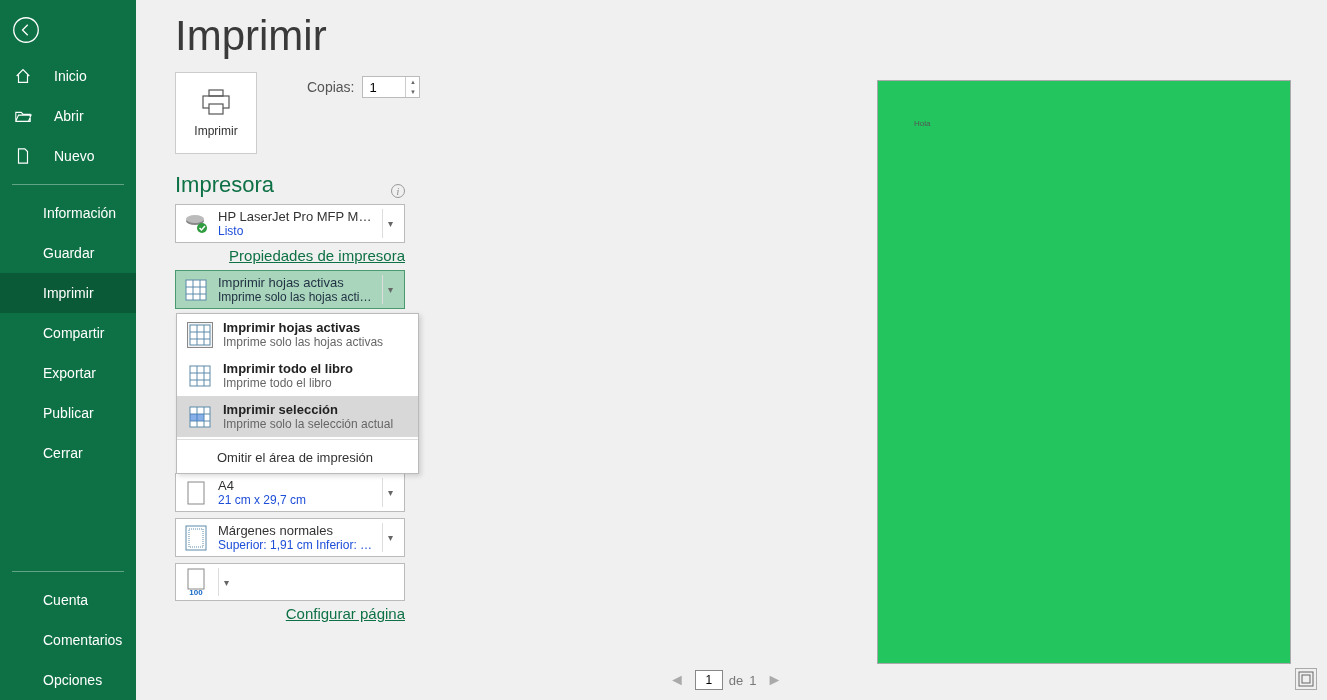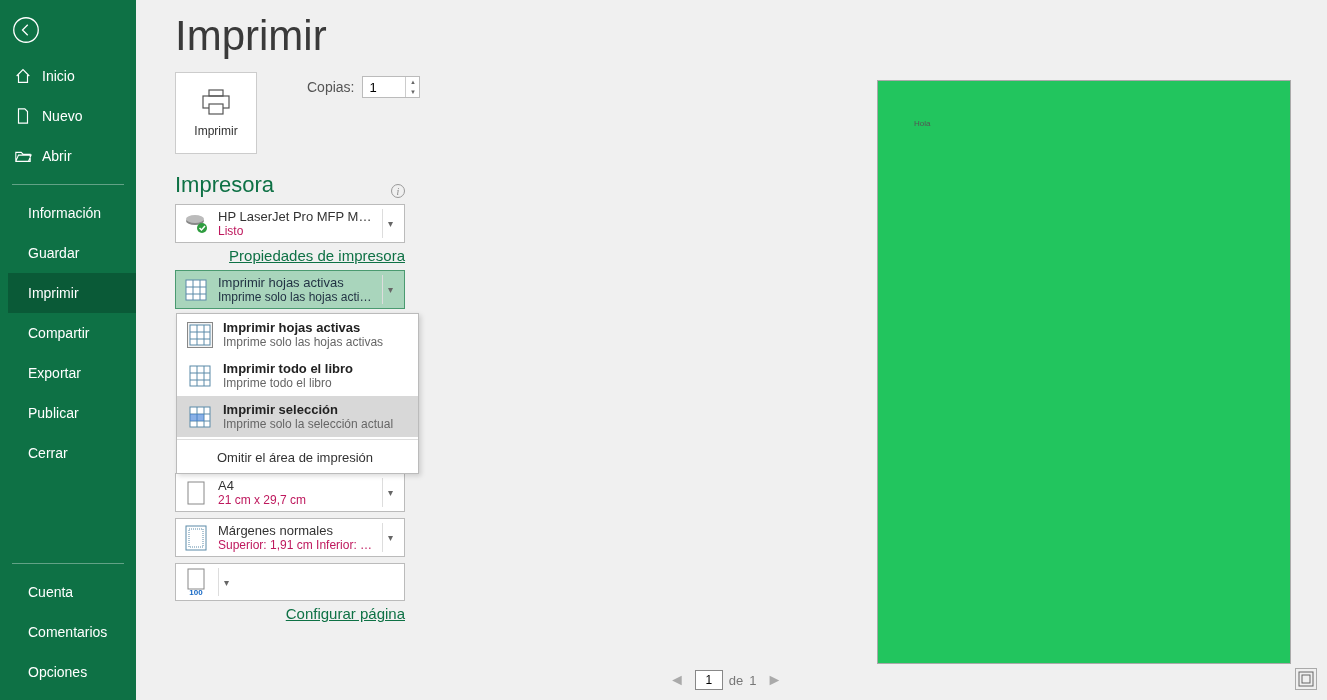--- a/index.html
+++ b/index.html
@@ -2,26 +2,26 @@
 <html><head>
 <meta charset="utf-8">
 <style>
 * { margin: 0; padding: 0; box-sizing: border-box; font-family: "Segoe UI", Arial, sans-serif; }
 body { background: #f0f0f0; width: 1327px; height: 700px; overflow: hidden; position: relative; }
 
 
 .sidebar { position: absolute; left: 0; top: 0; width: 136px; height: 700px; background: #0e7145; color: #fff; font-size: 14px; }
 .back-btn { width: 44px; height: 44px; display: flex; align-items: center; justify-content: center; margin: 8px 0 4px 4px; cursor: pointer; }
 .back-btn svg { width: 28px; height: 28px; }
-.nav-item { display: flex; align-items: center; gap: 10px; height: 40px; padding-left: 14px; cursor: pointer; font-size: 14px; }
-.nav-item.no-icon { padding-left: 20px; margin-left: 8px; }
+.nav-item { display: flex; align-items: center; gap: 22px; height: 40px; padding-left: 14px; cursor: pointer; font-size: 14px; }
+.nav-item.no-icon { padding-left: 43px; }
 .nav-item.selected { background: #0a5a37; }
 .nav-item svg { width: 18px; height: 18px; flex: 0 0 18px; }
 .sep { height: 1px; background: rgba(255,255,255,0.35); margin: 8px 12px; }
-.sidebar .bottom { position: absolute; bottom: 8px; left: 0; right: 0; }
+.sidebar .bottom { position: absolute; bottom: 0; left: 0; right: 0; }
 
 
 .main { position: absolute; left: 175px; top: 0; right: 0; bottom: 0; }
 .page-title { font-size: 42px; font-weight: 300; color: #3a3a3a; margin-top: 12px; margin-bottom: 12px; }
 
 .print-row { display: flex; align-items: flex-start; gap: 18px; }
 .print-tile { width: 82px; height: 82px; border: 1px solid #ccc; background: #fff; display: flex; flex-direction: column; align-items: center; justify-content: center; gap: 8px; cursor: pointer; }
 .print-tile .lbl { font-size: 12px; color: #333; }
 .copies-wrap { display: flex; align-items: center; gap: 8px; margin-top: 4px; margin-left: 32px; }
 .copies-wrap label { font-size: 14px; color: #555; }
@@ -31,21 +31,21 @@
 .spinner .arrows div { flex: 1; display: flex; align-items: center; justify-content: center; font-size: 6px; color: #666; cursor: pointer; }
 
 .sect-row { display: flex; align-items: flex-end; justify-content: space-between; width: 230px; margin-top: 18px; }
 .sect-title { font-size: 22px; font-weight: 400; color: #0e7145; }
 .info-icon { width: 14px; height: 14px; border: 1px solid #999; border-radius: 50%; display: flex; align-items: center; justify-content: center; font-size: 10px; color: #888; cursor: pointer; font-style: italic; font-family: Georgia, serif; }
 
 .dd { width: 230px; border: 1px solid #bbb; background: #fff; display: flex; align-items: center; padding: 4px 6px; gap: 8px; margin-top: 6px; cursor: pointer; position: relative; }
 .dd .ic { width: 28px; height: 28px; flex: 0 0 28px; display: flex; align-items: center; justify-content: center; }
 .dd .txt { flex: 1; min-width: 0; }
 .dd .t1 { font-size: 13px; color: #333; white-space: nowrap; overflow: hidden; text-overflow: ellipsis; }
-.dd .t2 { font-size: 12px; color: #be185d; white-space: nowrap; overflow: hidden; text-overflow: ellipsis; }
+.dd .t2 { font-size: 12px; color: #1d4ed8; white-space: nowrap; overflow: hidden; text-overflow: ellipsis; }
 .dd .chev { width: 16px; text-align: center; color: #666; font-size: 10px; border-left: 1px solid #ddd; align-self: stretch; display: flex; align-items: center; justify-content: center; }
 .dd.open { background: #a9d5bc; border-color: #4a9a70; }
 .dd.open .t1, .dd.open .t2 { color: #234; }
 
 .link { font-size: 15px; color: #0e7145; text-decoration: underline; cursor: pointer; text-align: right; width: 230px; display: block; margin-top: 4px; }
 
 
 .popup { position: absolute; left: 0; top: 42px; width: 243px; background: #fff; border: 1px solid #bbb; box-shadow: 2px 2px 5px rgba(0,0,0,0.15); z-index: 10; }
 .popup .opt { display: flex; align-items: center; gap: 10px; padding: 6px 10px; cursor: pointer; }
 .popup .opt.selected .oic { border: 1px solid #888; background: #f4f4f4; padding: 1px; }
@@ -83,29 +83,29 @@
   </div>
 
   <div class="nav-item">
     <svg viewBox="0 0 20 20">
         <path d="M3 10 L10 3 L17 10 M5 9 V17 H15 V9" fill="none" stroke="#fff" stroke-width="1.3"></path>
       </svg>
     <span>Inicio</span>
   </div>
   <div class="nav-item">
     <svg viewBox="0 0 20 20">
-        <path d="M5 2 H12 L15 5 V18 H5 Z" fill="none" stroke="#fff" stroke-width="1.3"></path>
-      </svg>
-    <span>Nuevo</span>
+        <path d="M2 6 H8 L10 8 H18 V16 H2 Z M2 16 L5 9 H19 L16 16" fill="none" stroke="#fff" stroke-width="1.2"></path>
+      </svg>
+    <span>Abrir</span>
   </div>
   <div class="nav-item">
     <svg viewBox="0 0 20 20">
-        <path d="M2 6 H8 L10 8 H18 V16 H2 Z M2 16 L5 9 H19 L16 16" fill="none" stroke="#fff" stroke-width="1.2"></path>
-      </svg>
-    <span>Abrir</span>
+        <path d="M5 2 H12 L15 5 V18 H5 Z" fill="none" stroke="#fff" stroke-width="1.3"></path>
+      </svg>
+    <span>Nuevo</span>
   </div>
   <div class="sep"></div>
 
   <div class="nav-item no-icon">
       <span>Información</span>
     </div>
   <div class="nav-item no-icon">
       <span>Guardar</span>
     </div>
   <div class="nav-item no-icon selected">

